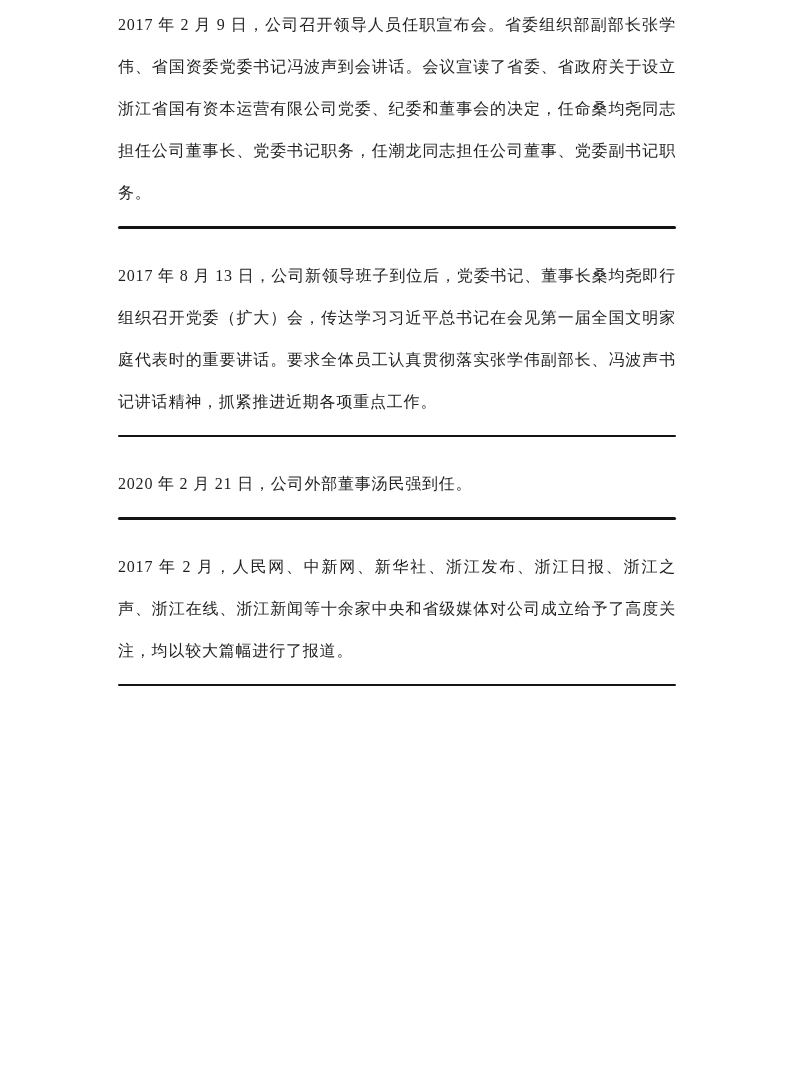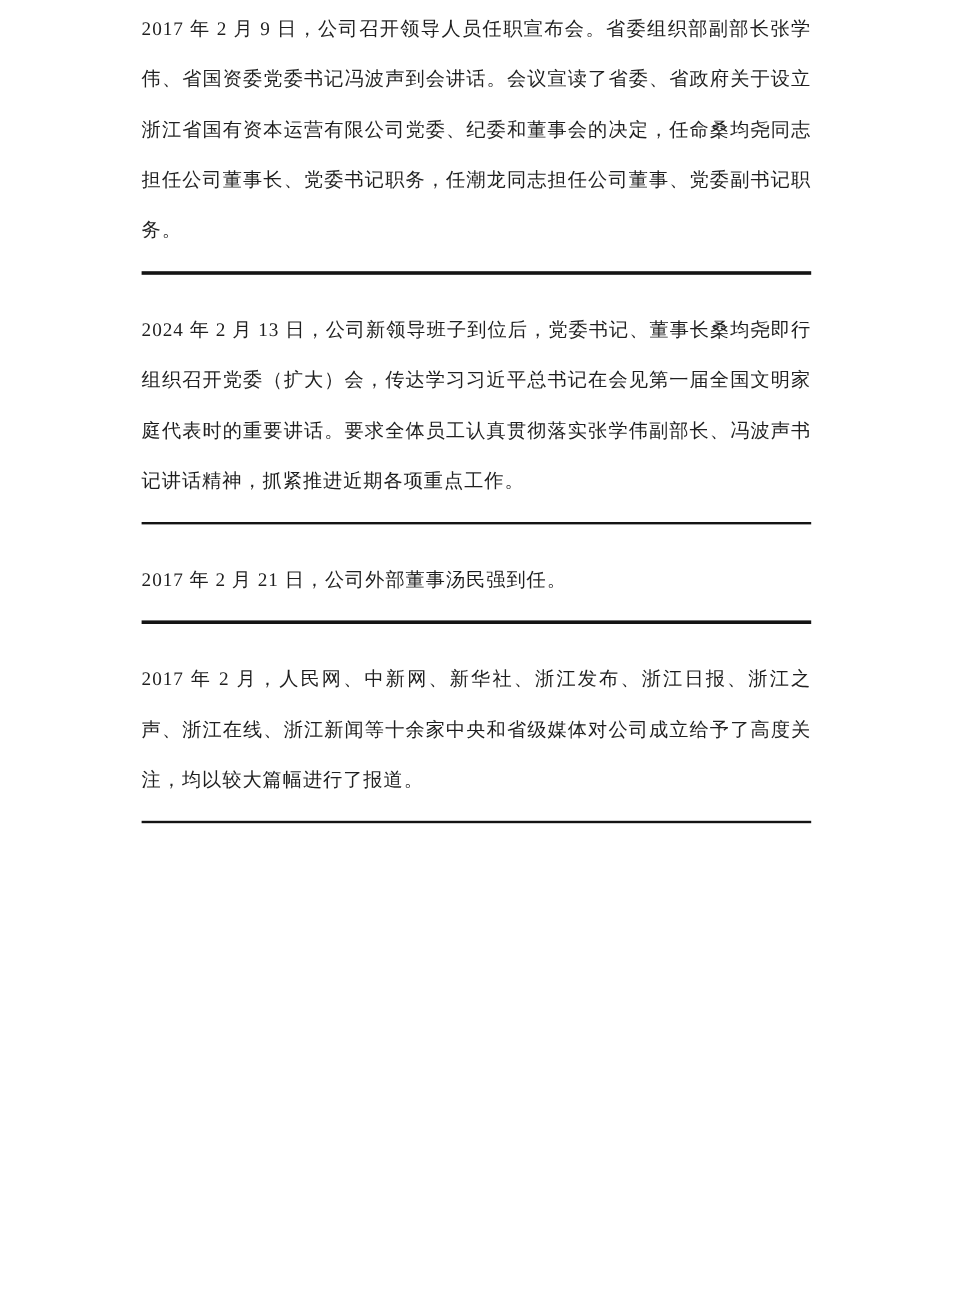--- a/index.html
+++ b/index.html
@@ -1,15 +1,15 @@
 <!DOCTYPE html>
 <html><head>
 <meta charset="utf-8">
 <style>
-  * { box-sizing: border-box; }
+  * { box-sizing: border-box; border-radius: 17px; }
   html, body {
     margin: 0;
     padding: 0;
     background: #ffffff;
   }
   body {
     width: 794px;
     height: 1075px;
     overflow: hidden;
     font-family: "Liberation Serif", "DejaVu Serif", serif;
@@ -42,27 +42,27 @@
 <body>
 
 <div class="page">
 
   <section class="entry">
     <p>2017 年 2 月 9 日，公司召开领导人员任职宣布会。省委组织部副部长张学伟、省国资委党委书记冯波声到会讲话。会议宣读了省委、省政府关于设立浙江省国有资本运营有限公司党委、纪委和董事会的决定，任命桑均尧同志担任公司董事长、党委书记职务，任潮龙同志担任公司董事、党委副书记职务。</p>
     <div class="divider"></div>
   </section>
 
   <section class="entry">
-    <p>2024 年 2 月 13 日，公司新领导班子到位后，党委书记、董事长桑均尧即行组织召开党委（扩大）会，传达学习习近平总书记在会见第一届全国文明家庭代表时的重要讲话。要求全体员工认真贯彻落实张学伟副部长、冯波声书记讲话精神，抓紧推进近期各项重点工作。</p>
+    <p>2017 年 8 月 13 日，公司新领导班子到位后，党委书记、董事长桑均尧即行组织召开党委（扩大）会，传达学习习近平总书记在会见第一届全国文明家庭代表时的重要讲话。要求全体员工认真贯彻落实张学伟副部长、冯波声书记讲话精神，抓紧推进近期各项重点工作。</p>
     <div class="divider"></div>
   </section>
 
 
   <section class="entry">
-    <p>2017 年 2 月 21 日，公司外部董事汤民强到任。</p>
+    <p>2020 年 2 月 21 日，公司外部董事汤民强到任。</p>
     <div class="divider"></div>
   </section>
 
   <section class="entry">
     <p>2017 年 2 月，人民网、中新网、新华社、浙江发布、浙江日报、浙江之声、浙江在线、浙江新闻等十余家中央和省级媒体对公司成立给予了高度关注，均以较大篇幅进行了报道。</p>
     <div class="divider"></div>
   </section>
 
 
 </div>

